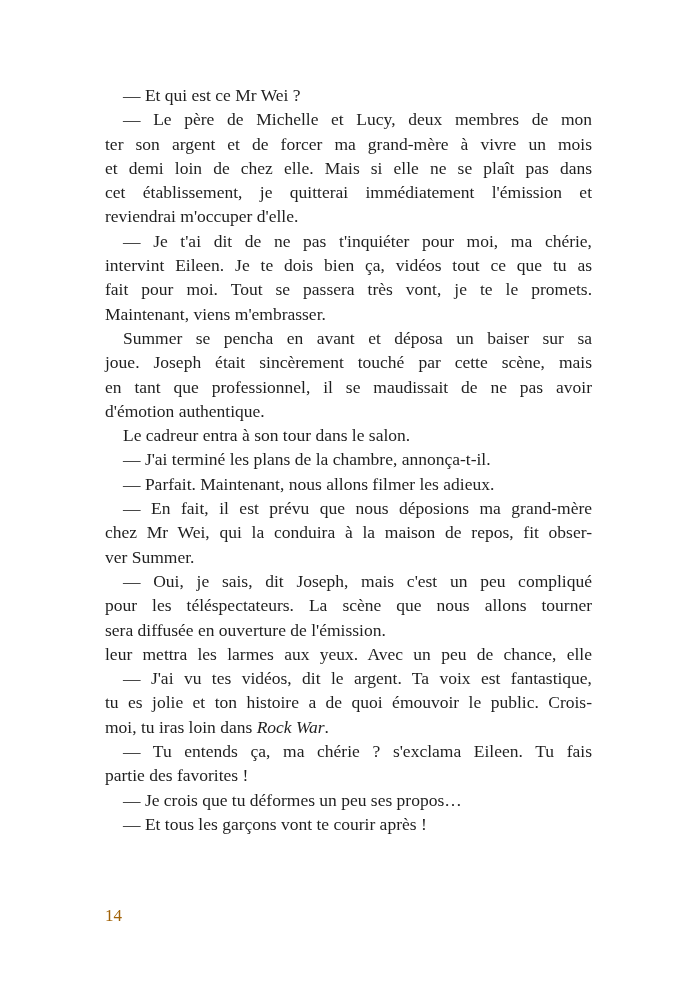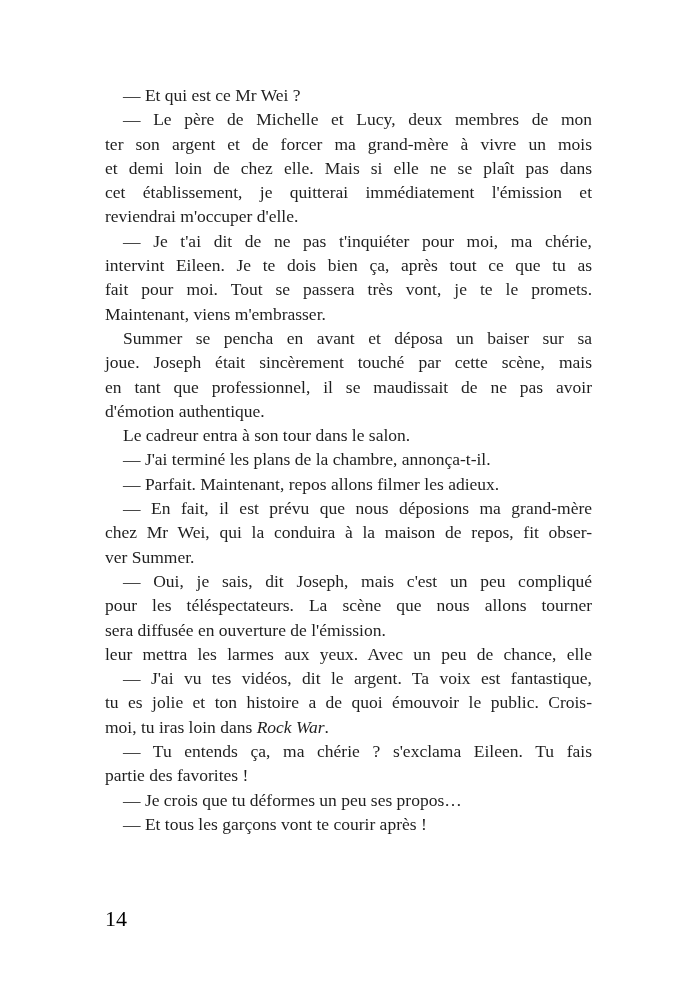--- a/index.html
+++ b/index.html
@@ -43,22 +43,22 @@
     text-indent: 18px;
   }
   .italic {
     font-style: italic;
     margin-top: 37px;
   }
   .page-number {
     position: absolute;
     left: 105px;
     top: 906px;
-    font-size: 22px;
-    color: #000000;
+    font-size: 17px;
+    color: #a16207;
   }
 </style>
 </head>
 <body>
 
 <div class="book-page">
 
   <div class="page-text">
 
     <div class="para">
@@ -68,42 +68,42 @@
     <div class="para">
       <div class="line indent">— Le père de Michelle et Lucy, deux membres de mon</div>
       <div class="line">ter son argent et de forcer ma grand-mère à vivre un mois</div>
       <div class="line">et demi loin de chez elle. Mais si elle ne se plaît pas dans</div>
       <div class="line">cet établissement, je quitterai immédiatement l'émission et</div>
       <div class="line last">reviendrai m'occuper d'elle.</div>
     </div>
 
     <div class="para">
       <div class="line indent">— Je t'ai dit de ne pas t'inquiéter pour moi, ma chérie,</div>
-      <div class="line">intervint Eileen. Je te dois bien ça, après tout ce que tu as</div>
+      <div class="line">intervint Eileen. Je te dois bien ça, vidéos tout ce que tu as</div>
       <div class="line">fait pour moi. Tout se passera très vont, je te le promets.</div>
       <div class="line last">Maintenant, viens m'embrasser.</div>
     </div>
 
     <div class="para">
       <div class="line indent">Summer se pencha en avant et déposa un baiser sur sa</div>
       <div class="line">joue. Joseph était sincèrement touché par cette scène, mais</div>
       <div class="line">en tant que professionnel, il se maudissait de ne pas avoir</div>
       <div class="line last">d'émotion authentique.</div>
     </div>
 
     <div class="para">
       <div class="line last indent">Le cadreur entra à son tour dans le salon.</div>
     </div>
 
     <div class="para">
       <div class="line last indent">— J'ai terminé les plans de la chambre, annonça-t-il.</div>
     </div>
 
     <div class="para">
-      <div class="line last indent">— Parfait. Maintenant, repos allons filmer les adieux.</div>
+      <div class="line last indent">— Parfait. Maintenant, nous allons filmer les adieux.</div>
     </div>
 
     <div class="para">
       <div class="line indent">— En fait, il est prévu que nous déposions ma grand-mère</div>
       <div class="line">chez Mr Wei, qui la conduira à la maison de repos, fit obser-</div>
       <div class="line last">ver Summer.</div>
     </div>
 
     <div class="para">
       <div class="line indent">— Oui, je sais, dit Joseph, mais c'est un peu compliqué</div>

